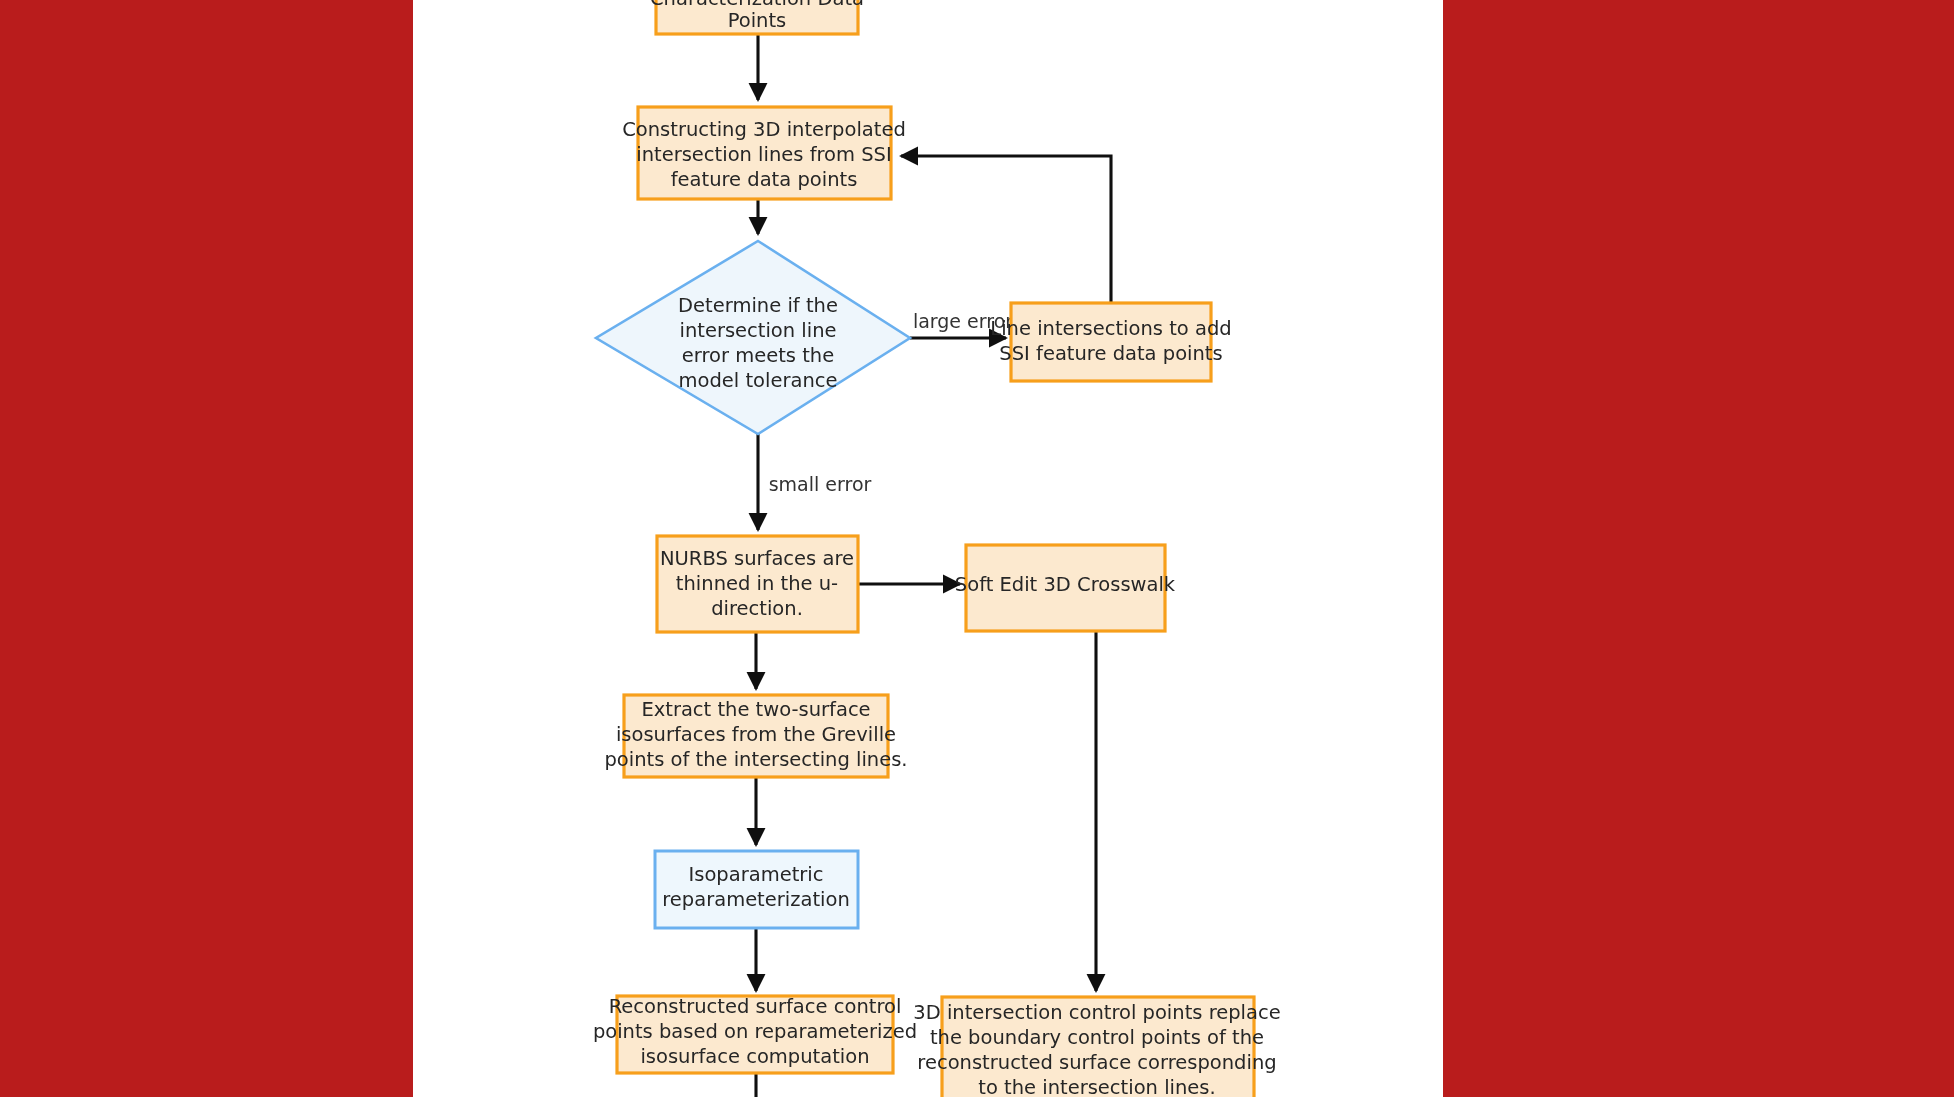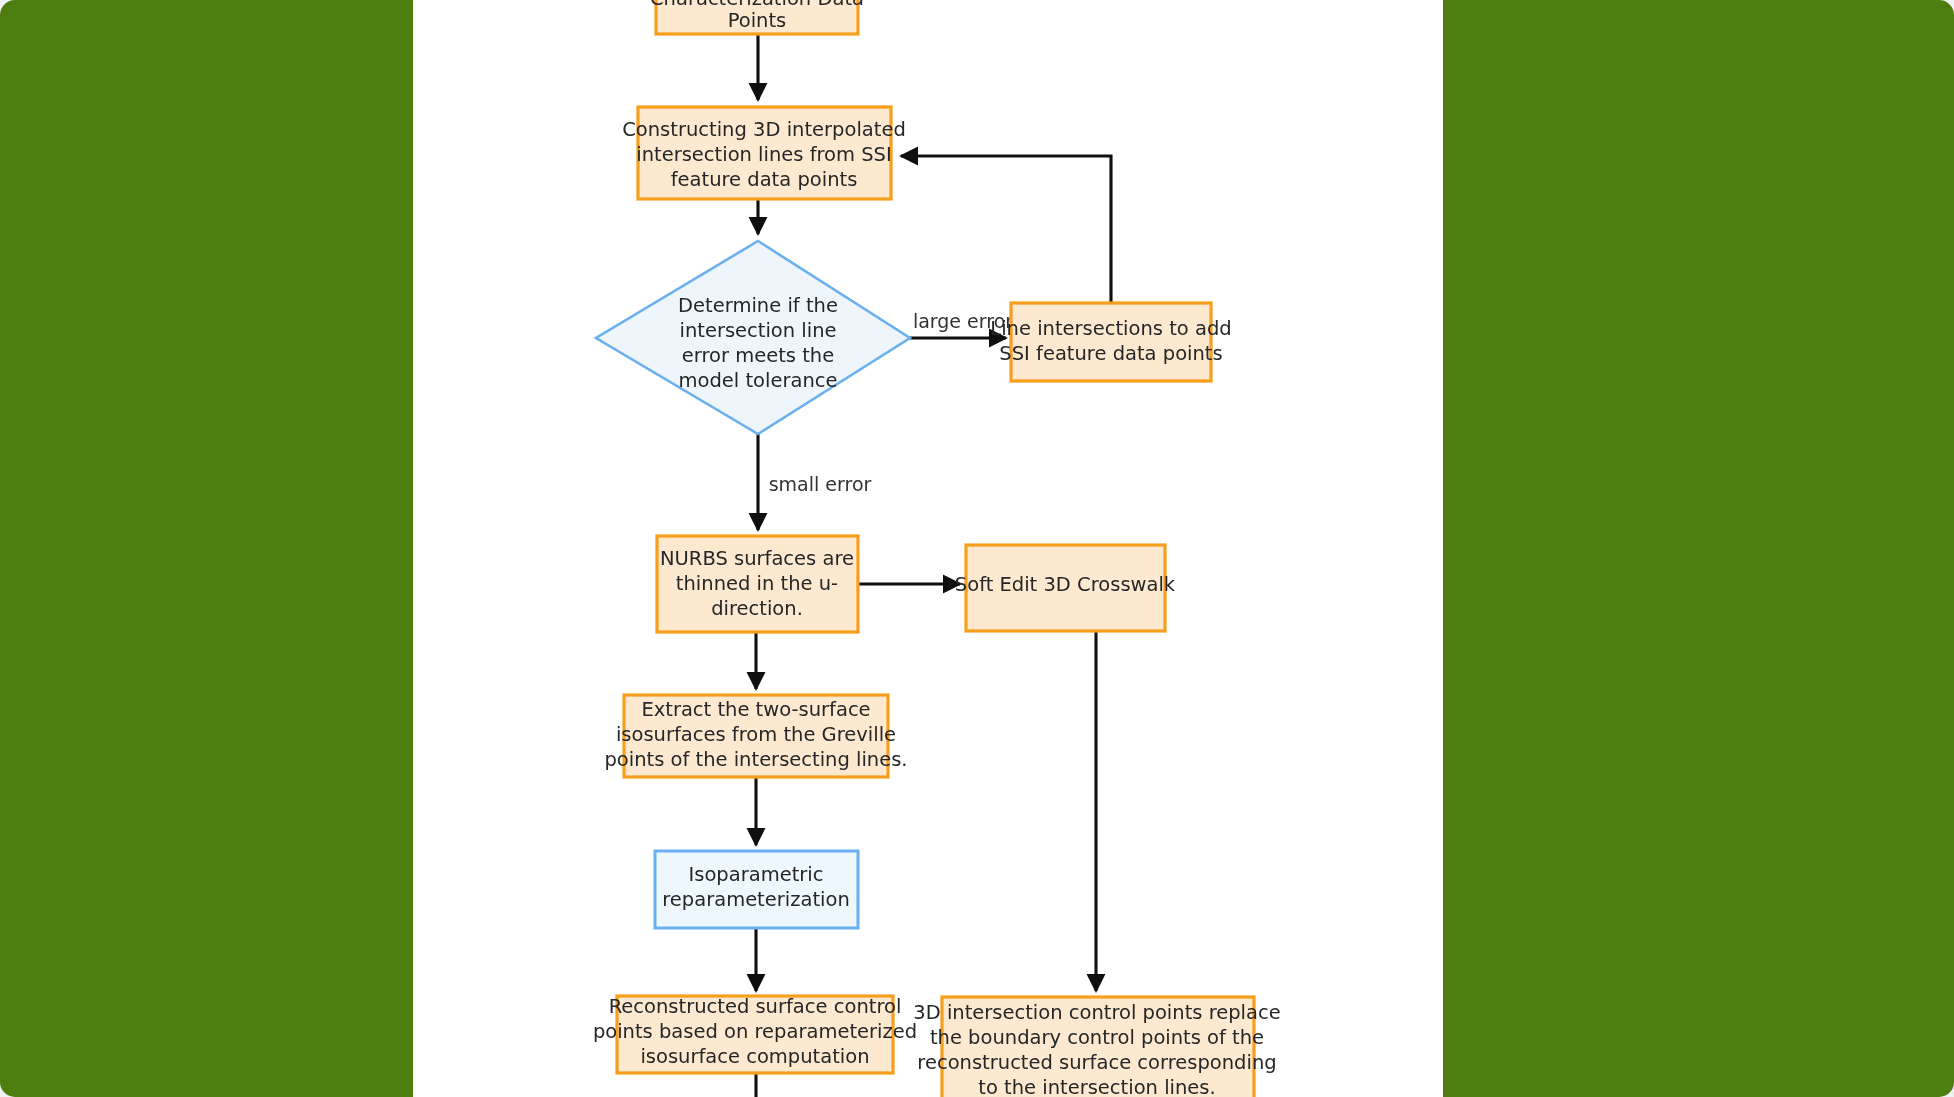--- a/index.html
+++ b/index.html
@@ -9,22 +9,21 @@
     background: #f1f2f4;
     width: 1954px;
     height: 1097px;
     overflow: hidden;
     font-family: "DejaVu Sans", sans-serif;
   }
   #page {
     position: relative;
     width: 1954px;
     height: 1097px;
-    background: #4d7c0f;
-    border-radius: 15px;
+    background: #b91c1c;
   }
   #canvas {
     position: absolute;
     left: 413px;
     top: 0;
     width: 1030px;
     height: 1097px;
     background: #ffffff;
   }
   #flow {

